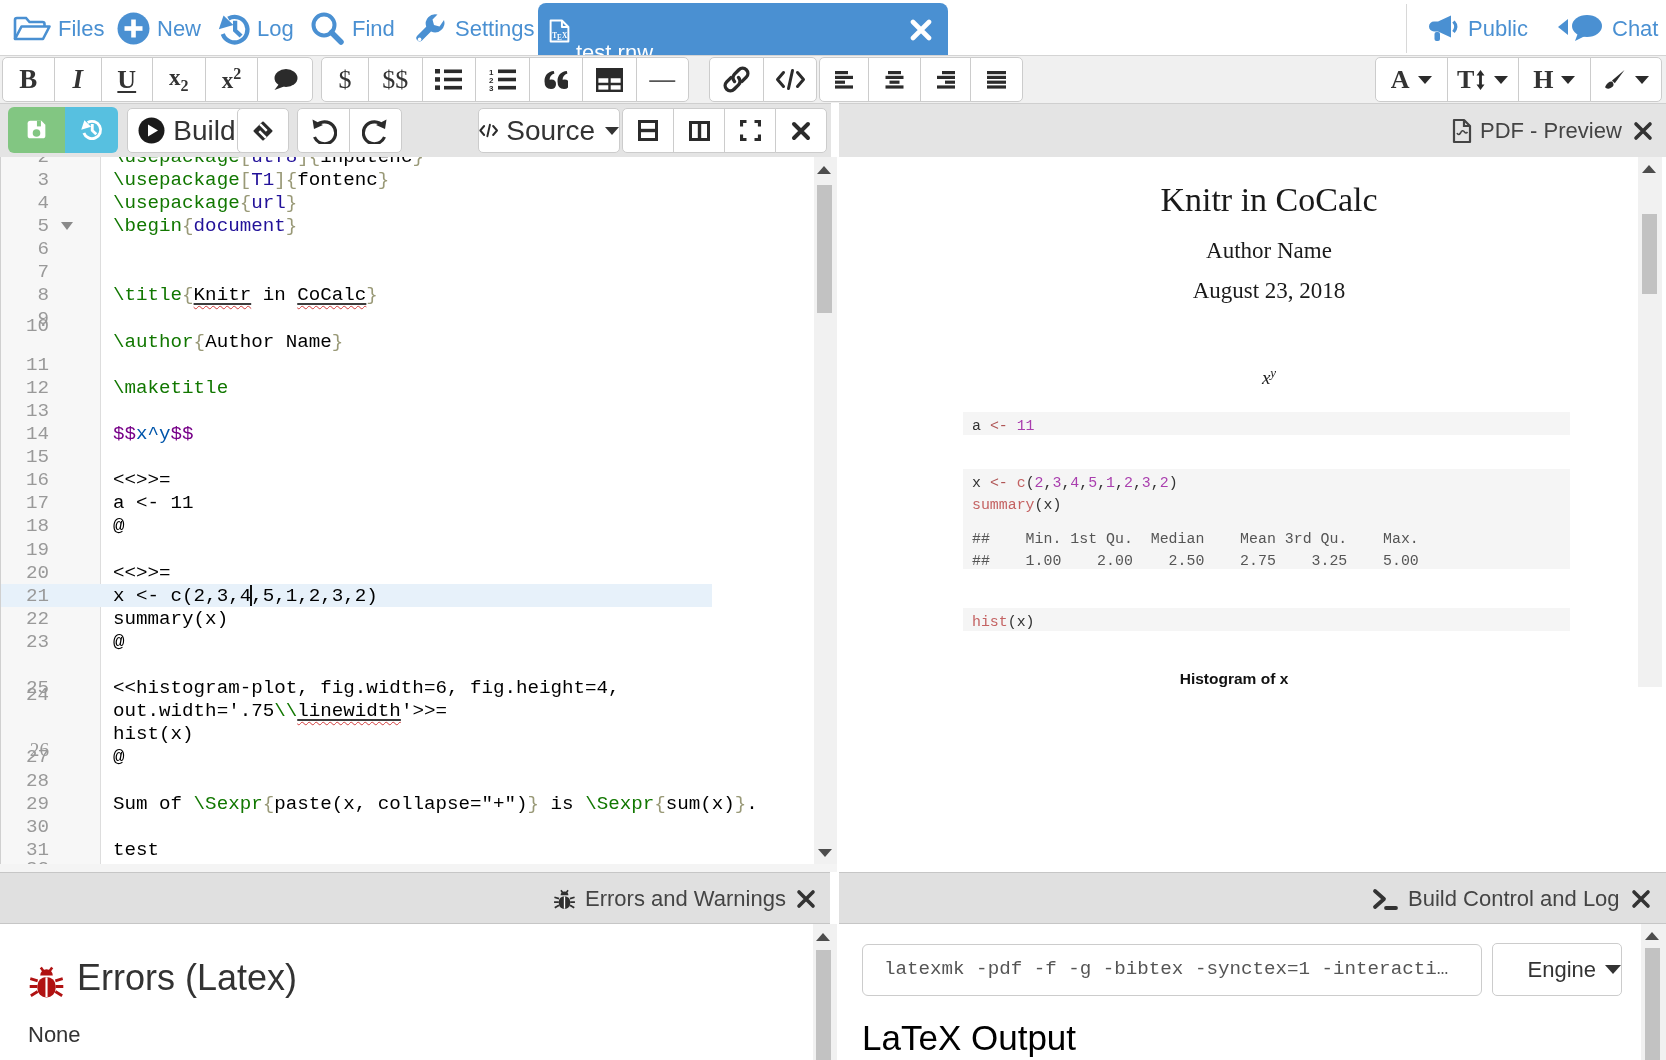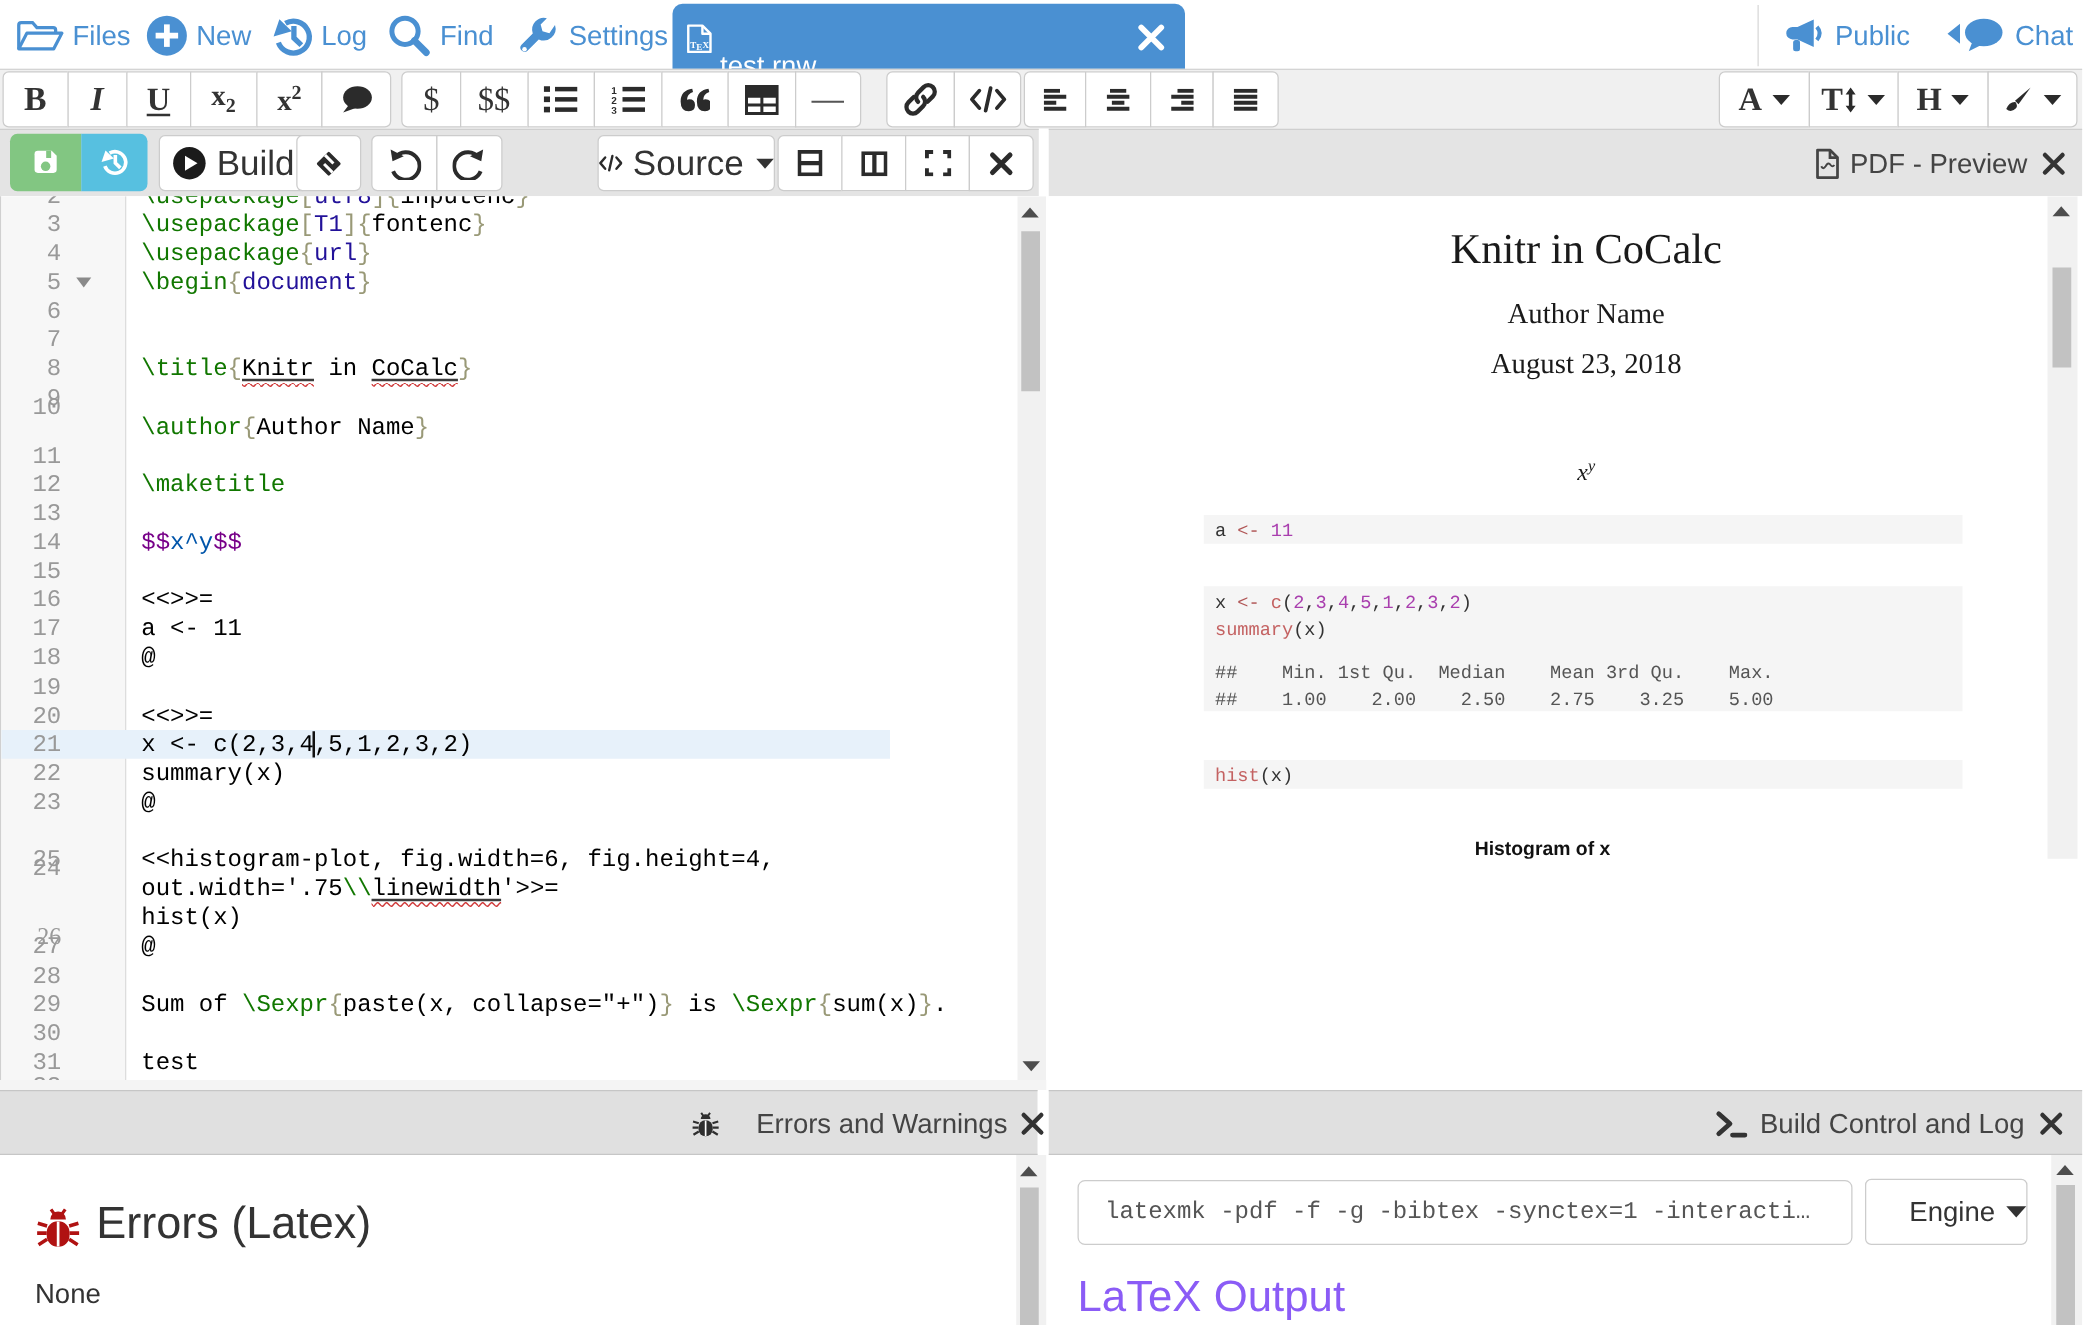--- a/index.html
+++ b/index.html
@@ -268,21 +268,21 @@
 
 <div class="bhead" style="left:0px;width:830px;">
   <div style="position:absolute;left:553px;top:13px;display:flex;align-items:center;">
     <svg id="bugdark" width="23" height="24" viewBox="0 0 26 26" style="margin-right:9px;">
           <path d="M9 3.2 L11 6 M17 3.2 L15 6" stroke="#2f2f2f" stroke-width="1.8" fill="none"></path>
           <path d="M8.6 8.8 a4.4 4.4 0 0 1 8.8 0 Z" fill="#2f2f2f"></path>
           <rect x="6.6" y="9.8" width="12.8" height="14.4" rx="6.2" fill="#2f2f2f"></rect>
           <path d="M13 10 V24" stroke="#fff" stroke-width="1.5"></path>
           <path d="M6.8 12.5 L1.6 11 M6.6 16.5 H1.2 M6.8 20 L2 23 M19.2 12.5 L24.4 11 M19.4 16.5 H24.8 M19.2 20 L24 23" stroke="#2f2f2f" stroke-width="2" fill="none"></path>
         </svg>
-    <span style="white-space:nowrap;margin-left:20px;">Errors and Warnings</span>
+    <span style="white-space:nowrap;">Errors and Warnings</span>
     <svg width="20" height="20" viewBox="0 0 20 20" style="margin-left:10px;">
       <path d="M3 3 L17 17 M17 3 L3 17" stroke="#333" stroke-width="3.6" stroke-linecap="round"></path>
     </svg>
   </div>
 </div>
 <div class="bhead" style="left:839px;width:827px;">
   <div style="position:absolute;left:533px;top:13px;display:flex;align-items:center;">
     <svg width="26" height="24" viewBox="0 0 26 24" style="margin-right:10px;">
       <path d="M3 4 L12 12 L3 20" fill="none" stroke="#333" stroke-width="3.8" stroke-linecap="round" stroke-linejoin="round"></path>
       <path d="M14 21 h10" stroke="#333" stroke-width="3.8" stroke-linecap="round"></path>
@@ -311,21 +311,21 @@
   <div class="sbthumb" style="left:816px;top:26px;width:15px;height:110px;"></div>
 </div>
 
 <div class="abs" style="left:839px;top:924px;width:827px;height:136px;background:#fff;">
   <div class="abs" style="left:23px;top:20px;width:620px;height:52px;border:1px solid #ccc;border-radius:6px;box-sizing:border-box;background:#fff;">
     <div class="abs" style="left:21px;top:13px;font-family:'Liberation Mono',monospace;font-size:19.2px;color:#555;white-space:pre;">latexmk -pdf -f -g -bibtex -synctex=1 -interacti…</div>
   </div>
   <div class="abs" style="left:653px;top:19px;width:130px;height:53px;border:1px solid #ccc;border-radius:5px;box-sizing:border-box;background:#fff;display:flex;align-items:center;justify-content:flex-end;color:#333;font-size:22px;">
     Engine <span style="display:inline-block;margin-left:9px;width:0;height:0;border-left:8px solid transparent;border-right:8px solid transparent;border-top:9px solid #333;"></span>
   </div>
-  <div class="abs" style="left:23px;top:94px;font-size:35px;color:#8b5cf6;">LaTeX Output</div>
+  <div class="abs" style="left:23px;top:94px;font-size:35px;color:#000000;">LaTeX Output</div>
   <div class="sbtrack" style="left:802px;top:0;width:25px;height:136px;"></div>
   <div class="arr" style="left:806px;top:8px;border-left:7px solid transparent;border-right:7px solid transparent;border-bottom:8px solid #4d4d4d;"></div>
   <div class="sbthumb" style="left:806px;top:24px;width:15px;height:112px;"></div>
 </div>
 
 <div class="fbtn first" style="left: 2px; width: 52.5px; top: 57px;">
       <span style="font-family:'Liberation Serif',serif;font-weight:bold;font-size:27px;">B</span>
     </div>
     <div class="fbtn " style="left: 53.5px; width: 48.5px; top: 57px;">
       <span style="font-family:'Liberation Serif',serif;font-weight:bold;font-style:italic;font-size:27px;">I</span>

